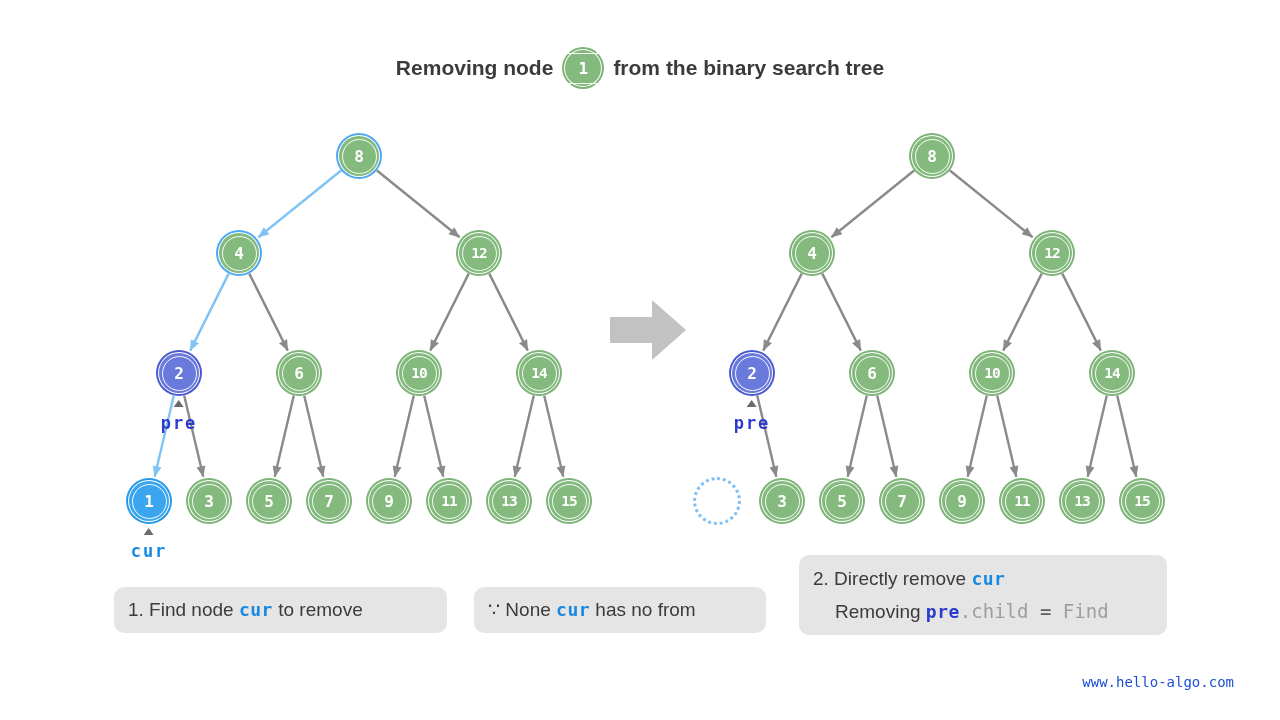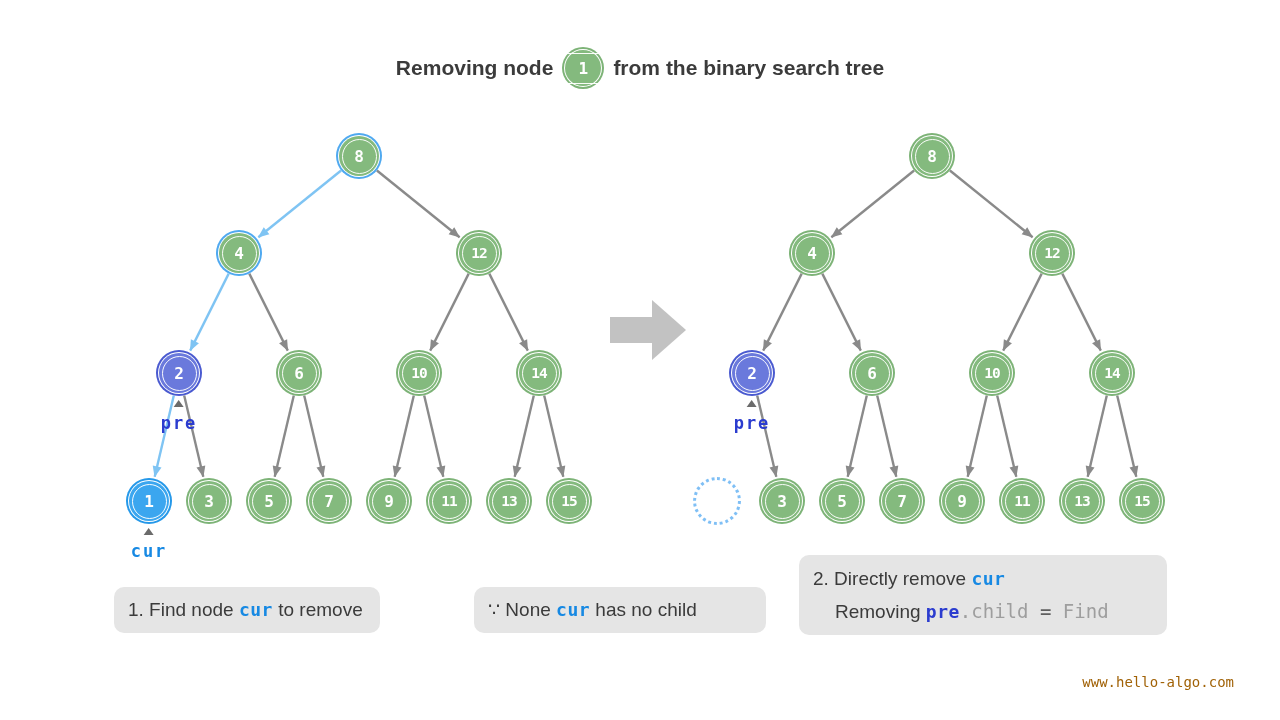--- a/index.html
+++ b/index.html
@@ -77,21 +77,21 @@
     font-family:"DejaVu Sans Mono", monospace; font-weight:bold;
     font-size:18px; letter-spacing:.5px;
   }
   .seg-cur { color:#1789E3; }
   .seg-pre { color:#2B3CCF; }
   .seg-code { font-family:"DejaVu Sans Mono", monospace; font-size:19px; color:#9E9E9E; }
   .seg-eq   { font-family:"DejaVu Sans Mono", monospace; font-size:19px; color:#5F5F5F; }
   
   .watermark {
     position:absolute; right:46px; top:674px;
-    font-family:"DejaVu Sans Mono", monospace; font-size:14px; color:#a16207;
+    font-family:"DejaVu Sans Mono", monospace; font-size:14px; color:#1d4ed8;
   }
 </style>
 </head>
 <body>
 
 <div class="title-bar">
   <span>Removing node</span>
   <span class="node badge fill-green ring-green">
     <span>1</span>
   </span>
@@ -180,25 +180,25 @@
       <div class="lbl pre">pre</div>
     </div>
   </div>
 
 <div class="big-arrow">
   <div class="shaft"></div>
   <div class="head"></div>
 </div>
 
 <div id="captions">
-    <div class="caption" style="left: 114px; top: 587px; width: 266px; height: 46px;">
+    <div class="caption" style="left: 114px; top: 587px; width: 333px; height: 46px;">
       <div class="cap-line"><span class="seg-plain">1. Find node </span><span class="seg-cur">cur</span><span class="seg-plain"> to remove</span></div>
     </div>
     <div class="caption" style="left: 474px; top: 587px; width: 292px; height: 46px;">
-      <div class="cap-line"><span class="seg-plain">∵ None </span><span class="seg-cur">cur</span><span class="seg-plain"> has no child</span></div>
+      <div class="cap-line"><span class="seg-plain">∵ None </span><span class="seg-cur">cur</span><span class="seg-plain"> has no from</span></div>
     </div>
     <div class="caption" style="left: 799px; top: 555px; width: 368px; height: 80px;">
       <div class="cap-line"><span class="seg-plain">2. Directly remove </span><span class="seg-cur">cur</span></div>
       <div class="cap-line indented"><span class="seg-plain">Removing </span><span class="seg-pre">pre</span><span class="seg-code">.child</span><span class="seg-eq"> = </span><span class="seg-code">Find</span></div>
     </div>
   </div>
 
 <div class="watermark">www.hello-algo.com</div>
 
 </body></html>

